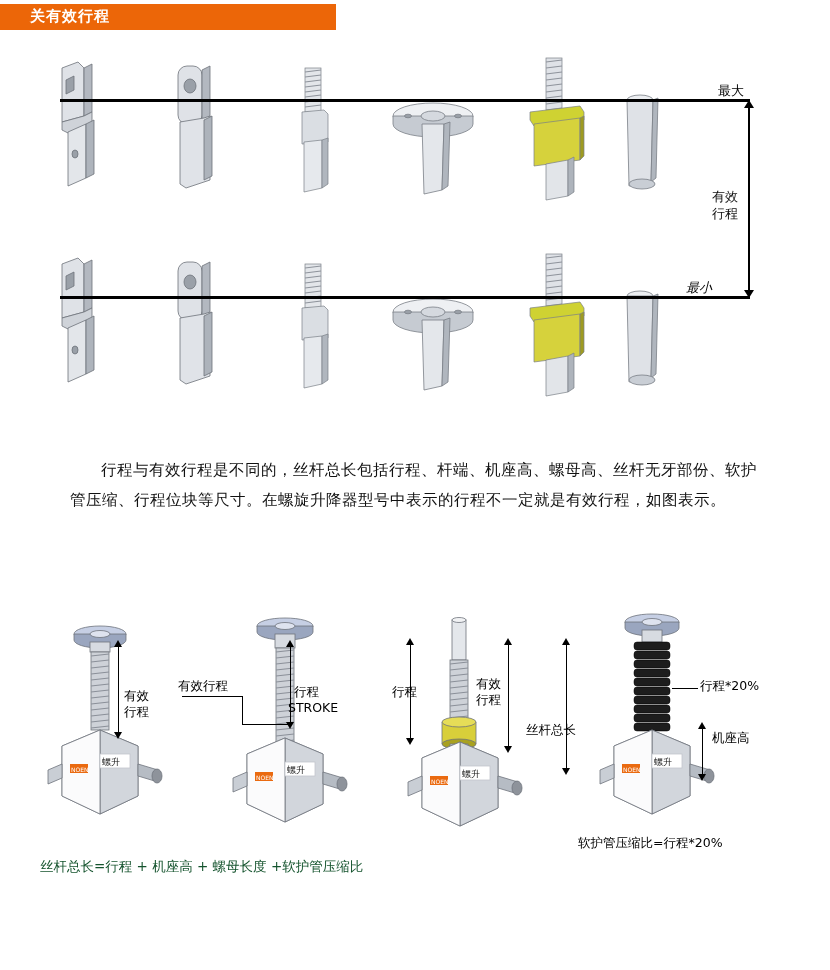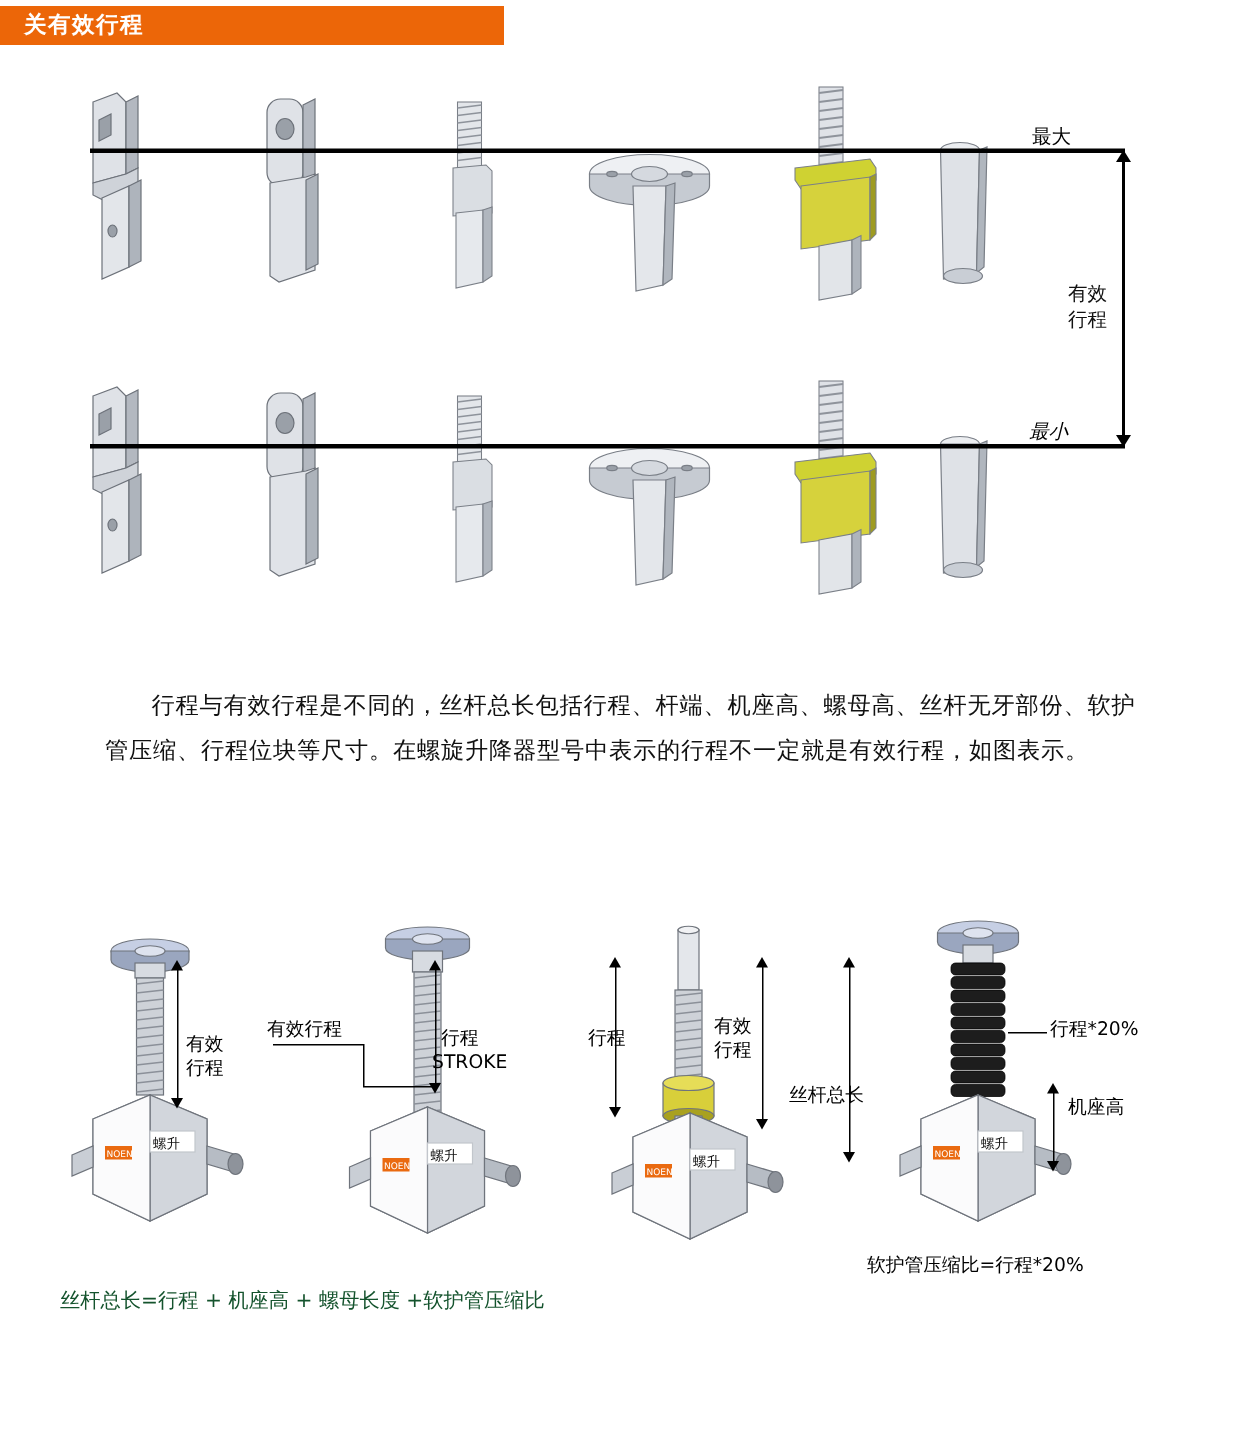--- a/index.html
+++ b/index.html
@@ -20,21 +20,21 @@
   .header-bar {
     position: absolute;
     left: 0;
     top: 4px;
     width: 336px;
     height: 26px;
     background: #ec6608;
   }
   .header-title {
     position: absolute;
-    left: 16px;
+    left: 30px;
     top: 7px;
     font-size: 15px;
     font-weight: bold;
     color: #ffffff;
     letter-spacing: 1px;
     white-space: nowrap;
   }
 
   
   .top-diagram {
@@ -53,21 +53,21 @@
   }
   .ref-line.max { left: 60px; top: 61px; width: 690px; }
   .ref-line.min { left: 60px; top: 258px; width: 690px; }
 
   .ref-label {
     position: absolute;
     font-size: 13px;
     color: #000;
     white-space: nowrap;
   }
-  .ref-label.max { left: 688px; top: 44px; }
+  .ref-label.max { left: 718px; top: 44px; }
   .ref-label.min { left: 686px; top: 241px; font-style: italic; }
 
   
   .stroke-arrow {
     position: absolute;
     left: 748px;
     top: 62px;
     width: 2px;
     height: 198px;
     background: #000;

